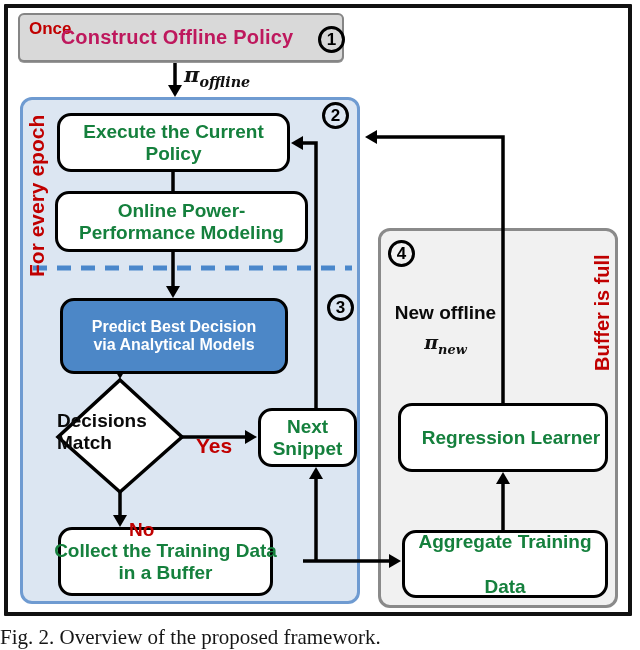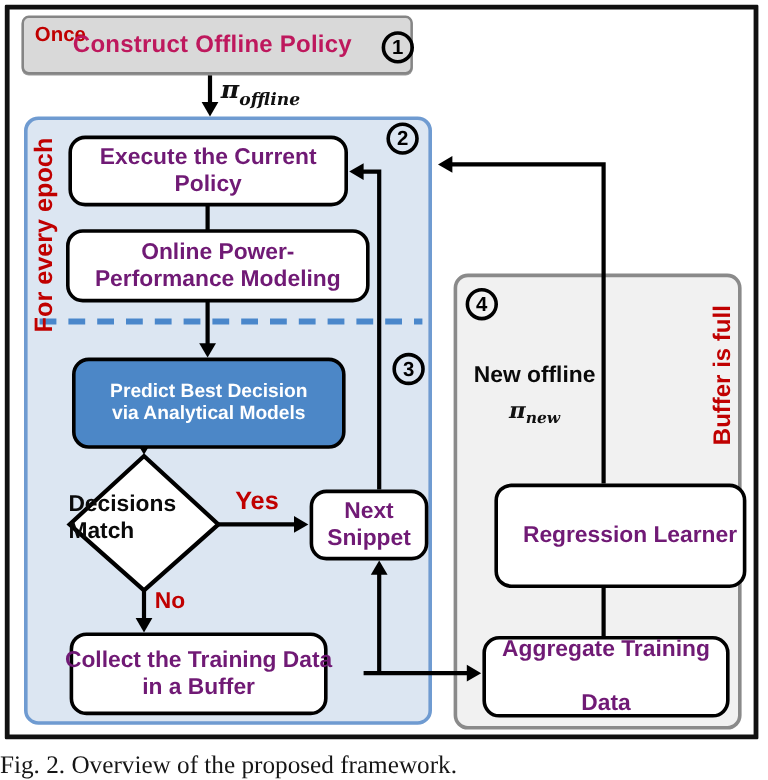--- a/index.html
+++ b/index.html
@@ -32,32 +32,32 @@
     position:absolute;left:36px;right:44px;top:0;bottom:0;display:flex;align-items:center;justify-content:center;
     font-size:20px;font-weight:bold;color:#be185d;letter-spacing:.2px;
   }
   .once{
     position:absolute;left:9px;top:4px;font-size:17px;font-weight:bold;color:var(--red,#c00000);
   }
   
   .node{
     box-sizing:border-box;background:#fff;border:3px solid #000;border-radius:14px;
     display:flex;flex-direction:column;align-items:center;justify-content:center;
-    font-weight:bold;color:#701a75;text-align:center;line-height:1.12;z-index:6;
+    font-weight:bold;color:#15803d;text-align:center;line-height:1.12;z-index:6;
   }
   .node div{white-space:nowrap;}
   #execute-box{left:57px;top:113px;width:233px;height:59px;font-size:19px;}
   #online-box{left:55px;top:191px;width:253px;height:61px;font-size:19px;}
   #predict-box{
     left:60px;top:298px;width:228px;height:76px;font-size:16px;
     background:var(--predict-blue,#4c87c7);color:#fff;
   }
   #next-box{left:258px;top:408px;width:99px;height:59px;font-size:19px;}
   #collect-box{left:58px;top:527px;width:215px;height:69px;font-size:19px;}
-  #regression-box{left:412px;top:403px;width:210px;height:87px;font-size:19px;padding-left:16px;}
+  #regression-box{left:398px;top:403px;width:210px;height:69px;font-size:19px;padding-left:16px;}
   #aggregate-box{left:402px;top:530px;width:206px;height:68px;font-size:19px;gap:24px;}
   
   #diamond-label{
     left:57px;top:410px;width:126px;text-align:left;font-weight:bold;font-size:19px;
     line-height:1.16;color:#0a0a0a;z-index:6;
   }
   
   .step-circle{
     width:27px;height:27px;box-sizing:border-box;border:3px solid #000;border-radius:50%;
     display:flex;align-items:center;justify-content:center;font-weight:bold;font-size:17px;
@@ -68,21 +68,21 @@
   #step3{left:327px;top:294px;}
   #step4{left:388px;top:240px;}
   
   .vlabel{
     writing-mode:vertical-rl;transform:rotate(180deg);text-align:center;
     font-weight:bold;z-index:6;white-space:nowrap;
   }
   #epoch-label{left:25px;top:104px;height:184px;width:24px;font-size:21px;color:var(--red,#c00000);}
   #buffer-label{left:591px;top:243px;height:140px;width:24px;font-size:20px;color:var(--red,#c00000);}
   
-  .edge-label{font-weight:bold;color:var(--red,#c00000);z-index:7;}
+  .edge-label{font-weight:bold;color:var(--red,#c00000);z-index:7;margin-top:28px;}
   #yes-label{left:196px;top:406px;font-size:21px;}
   #no-label{left:129px;top:491px;font-size:19px;}
   
   .math{
     font-family:"DejaVu Serif",serif;font-style:italic;font-weight:bold;color:#111;z-index:7;
   }
   #pi-offline{left:184px;top:62px;font-size:21px;}
   #pi-new{left:388px;top:331px;width:115px;text-align:center;font-size:19px;}
   .math sub{font-size:0.68em;}
   #new-policy{

